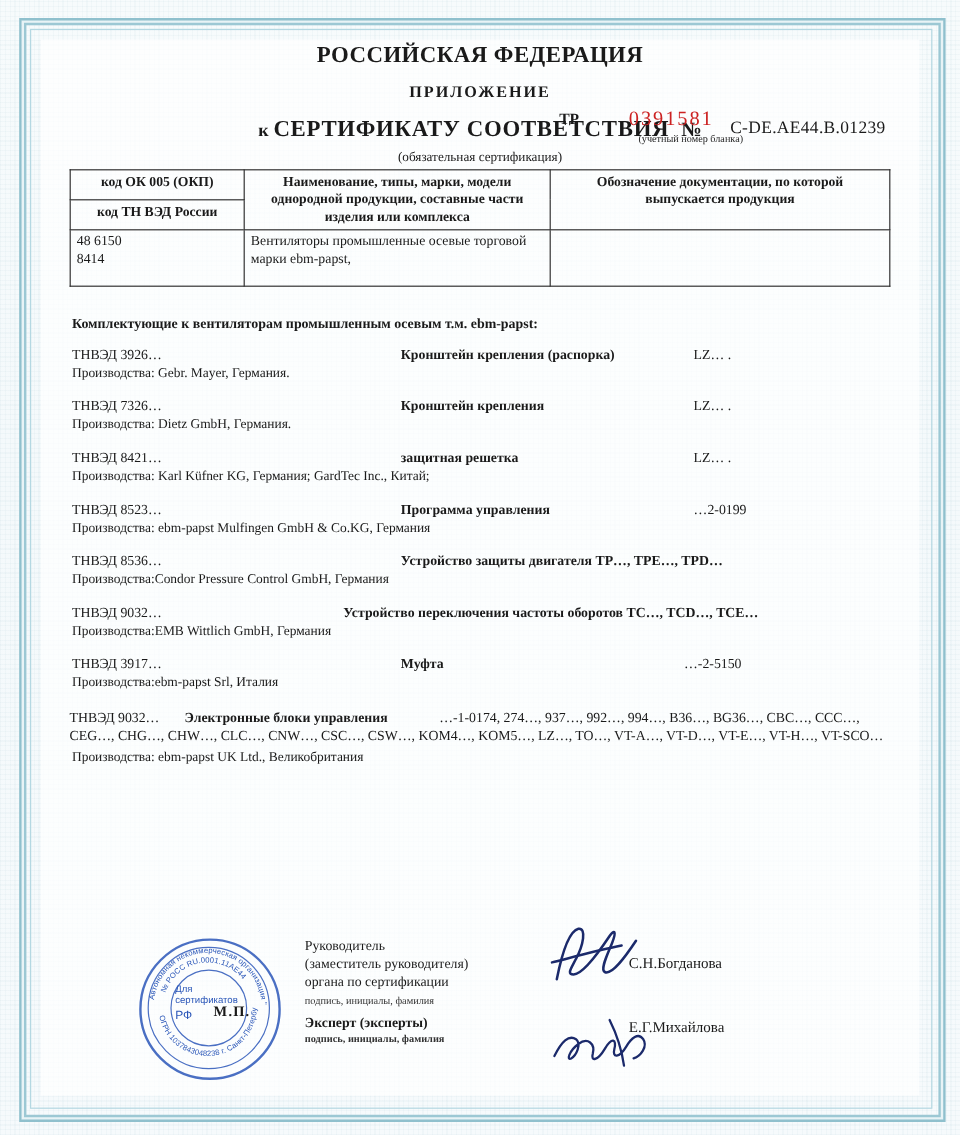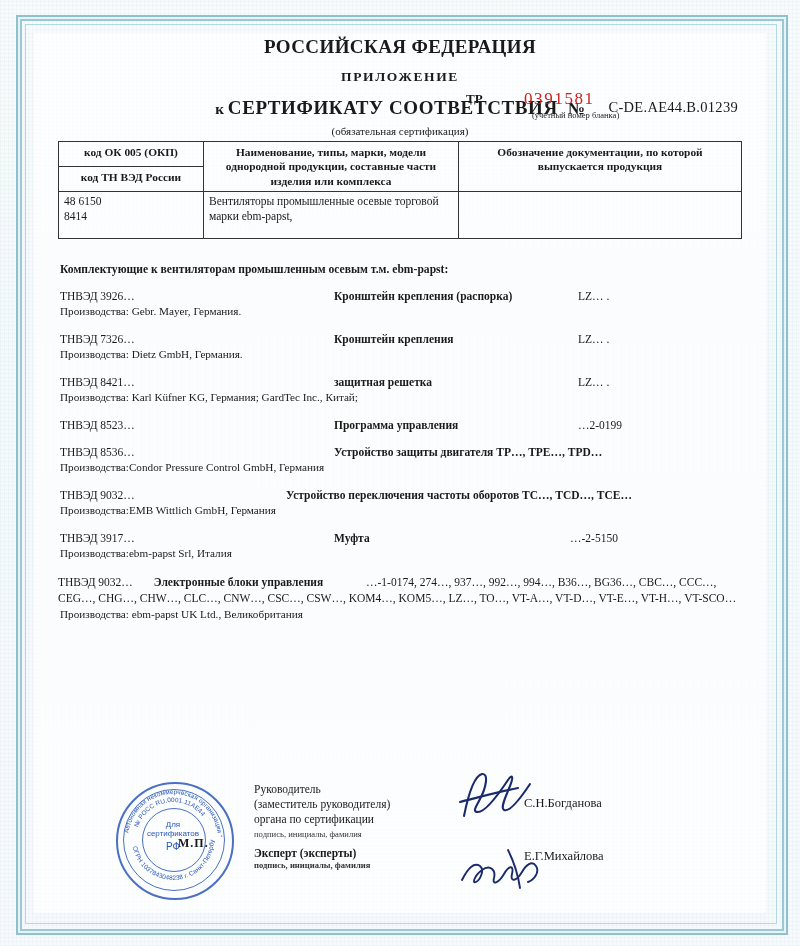--- a/index.html
+++ b/index.html
@@ -297,21 +297,20 @@
     border: 2px solid #2a56b8;
     opacity: 0.85;
   }
   .stamp .r1 { left: 0; top: 0; width: 114px; height: 114px; }
   .stamp .r2 { left: 7px; top: 7px; width: 100px; height: 100px; border-width: 1px; }
   .stamp .r3 { left: 26px; top: 26px; width: 62px; height: 62px; border-width: 1px; }
   .stamp .ctext {
     position: absolute;
     left: 30px; top: 38px;
     width: 54px;
-    text-align: center;
     color: #2a56b8;
     font-size: 8px;
     line-height: 1.15;
     font-family: "Liberation Sans", sans-serif;
   }
   .stamp svg { position: absolute; left: 0; top: 0; }
   .stamp .arc-text {
     fill: #2a56b8;
     font-size: 6.4px;
     font-family: "Liberation Sans", sans-serif;
@@ -406,20 +405,21 @@
       </div>
       <div class="maker">Производства: Karl Küfner KG, Германия; GardTec Inc., Китай;</div>
     </div>
 
     <div class="item">
       <div class="row1">
         <span class="tnved">ТНВЭД 8523…</span>
         <span class="pname" style="left:276px">Программа управления</span>
         <span class="pcode" style="left:520px">…2-0199</span>
       </div>
+      <div class="maker">Производства:           ebm-papst Mulfingen GmbH &amp; Co.KG, Германия</div>
     </div>
 
     <div class="item">
       <div class="row1">
         <span class="tnved">ТНВЭД 8536…</span>
         <span class="pname" style="left:276px">Устройство защиты двигателя ТР…, ТРЕ…, TPD…</span>
       </div>
       <div class="maker">Производства:Condor Pressure Control GmbH, Германия</div>
     </div>
 

